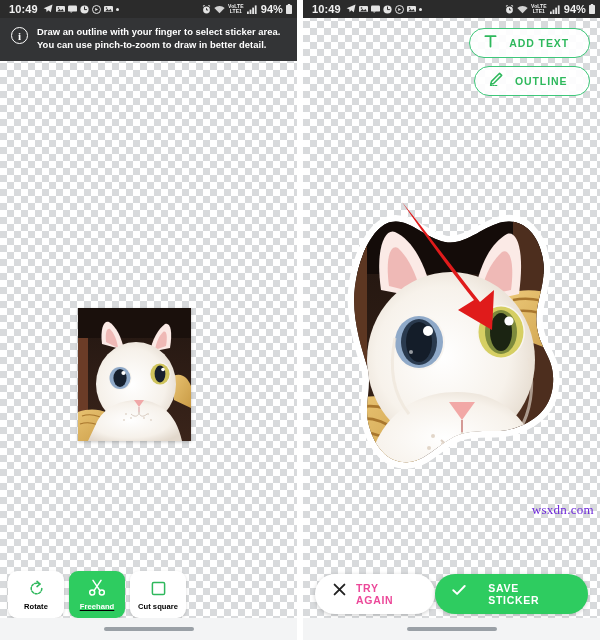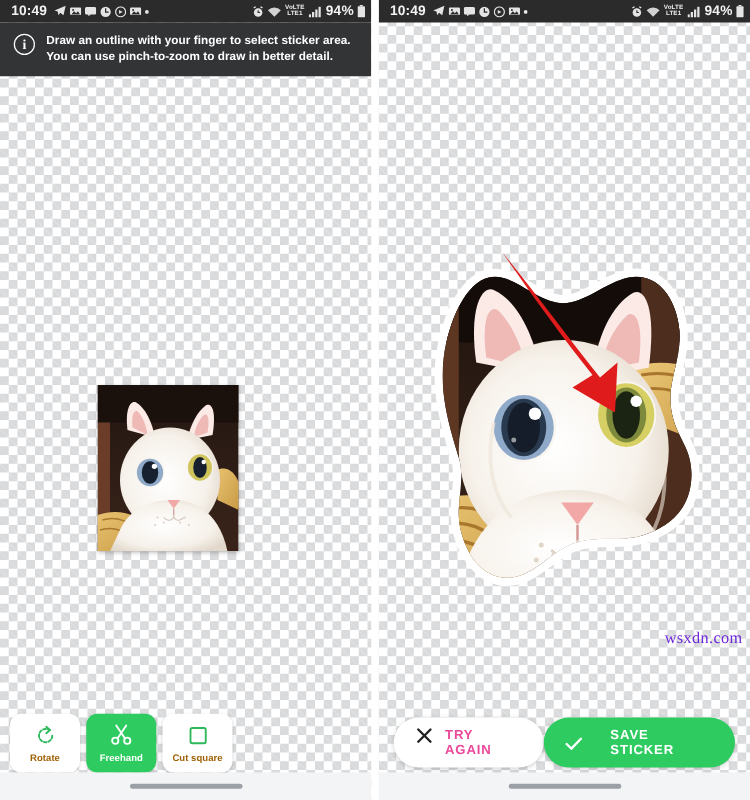--- a/index.html
+++ b/index.html
@@ -130,31 +130,31 @@
     overflow: hidden;
   }
   .tool-btn {
     display: flex;
     flex-direction: column;
     align-items: center;
     justify-content: center;
     gap: 5px;
     padding: 8px 6px 7px;
     min-width: 56px;
-    color: #a16207;
+    color: #000000;
   }
   .tool-btn .tlabel {
     font-size: 7.6px;
     font-weight: bold;
     letter-spacing: .05px;
     white-space: nowrap;
   }
   .tool-btn svg { display: block; }
   .tool-divider { width: 1px; background: #dddddd; margin: 12px 0; }
-  .tool-card.active { background: #2ecc60; }
+  .tool-card.active { background: #2ecc60; text-decoration: underline; }
   .tool-card.active .tool-btn { color: #ffffff; }
 
   
   .navbar {
     position: absolute;
     left: 0; right: 0; bottom: 0;
     height: 22px;
     background: #f3f4f5;
     display: flex;
     align-items: center;
@@ -201,21 +201,21 @@
   .btn-try {
     display: flex; align-items: flex-start; gap: 10px;
     background: #ffffff;
     border-radius: 22px;
     padding: 8px 18px;
     color: #ec4899;
     box-shadow: 0 1px 4px rgba(0,0,0,.2);
   }
   .btn-try .blabel { font-size: 10.5px; font-weight: bold; letter-spacing: .7px; }
   .btn-save {
-    display: flex; align-items: flex-end; gap: 22px;
+    display: flex; align-items: flex-start; gap: 22px;
     background: #2ecc60;
     border-radius: 22px;
     padding: 8px 17px;
     color: #ffffff;
     box-shadow: 0 1px 4px rgba(0,0,0,.18);
   }
   .btn-save .blabel { font-size: 10.5px; font-weight: bold; letter-spacing: .7px; }
 
   
   .annot-arrow {
@@ -516,20 +516,39 @@
           <svg width="6" height="10" viewBox="0 0 6 10">
               <rect x="1.8" y="0" width="2.4" height="1" fill="#eee"></rect>
               <rect x="0" y="1" width="6" height="9" rx=".8" fill="#eee"></rect>
             </svg>
         </span>
       </span>
     </div>
 
     <div class="canvas">
 
+      <div class="top-actions">
+        <div class="pill-outline">
+          <span>
+            <svg width="13" height="14" viewBox="0 0 13 14" fill="none" stroke="#2eb85c" stroke-width="1.8" stroke-linecap="round">
+              <path d="M1.4 2.2h10.2M6.5 2.2v10.3"></path>
+            </svg>
+          </span>
+          <span class="plabel">ADD TEXT</span>
+        </div>
+        <div class="pill-outline">
+          <span>
+            <svg width="14" height="14" viewBox="0 0 14 14" fill="none" stroke="#2eb85c" stroke-width="1.5" stroke-linecap="round" stroke-linejoin="round">
+              <path d="M10.6 1.3 12.7 3.4 4.6 11.5 1.7 12.3 2.5 9.4z"></path>
+              <path d="M1.4 13.6h7" stroke-width="1.1" stroke-dasharray="1.4 1.1"></path>
+            </svg>
+          </span>
+          <span class="plabel">OUTLINE</span>
+        </div>
+      </div>
 
       <div class="sticker-wrap">
         <svg width="240" height="280" viewBox="0 0 240 280">
           <defs>
             <clipPath id="blobClip">
               <path d="M22 78 C26 48 40 18 58 14 C76 10 92 30 112 34
                        C132 38 150 18 170 14 C190 10 206 26 210 52
                        C214 78 200 96 204 120 C208 144 222 150 220 176
                        C218 202 200 214 182 220 C164 226 148 220 128 226
                        C108 232 96 252 76 254 C56 256 42 240 36 218

